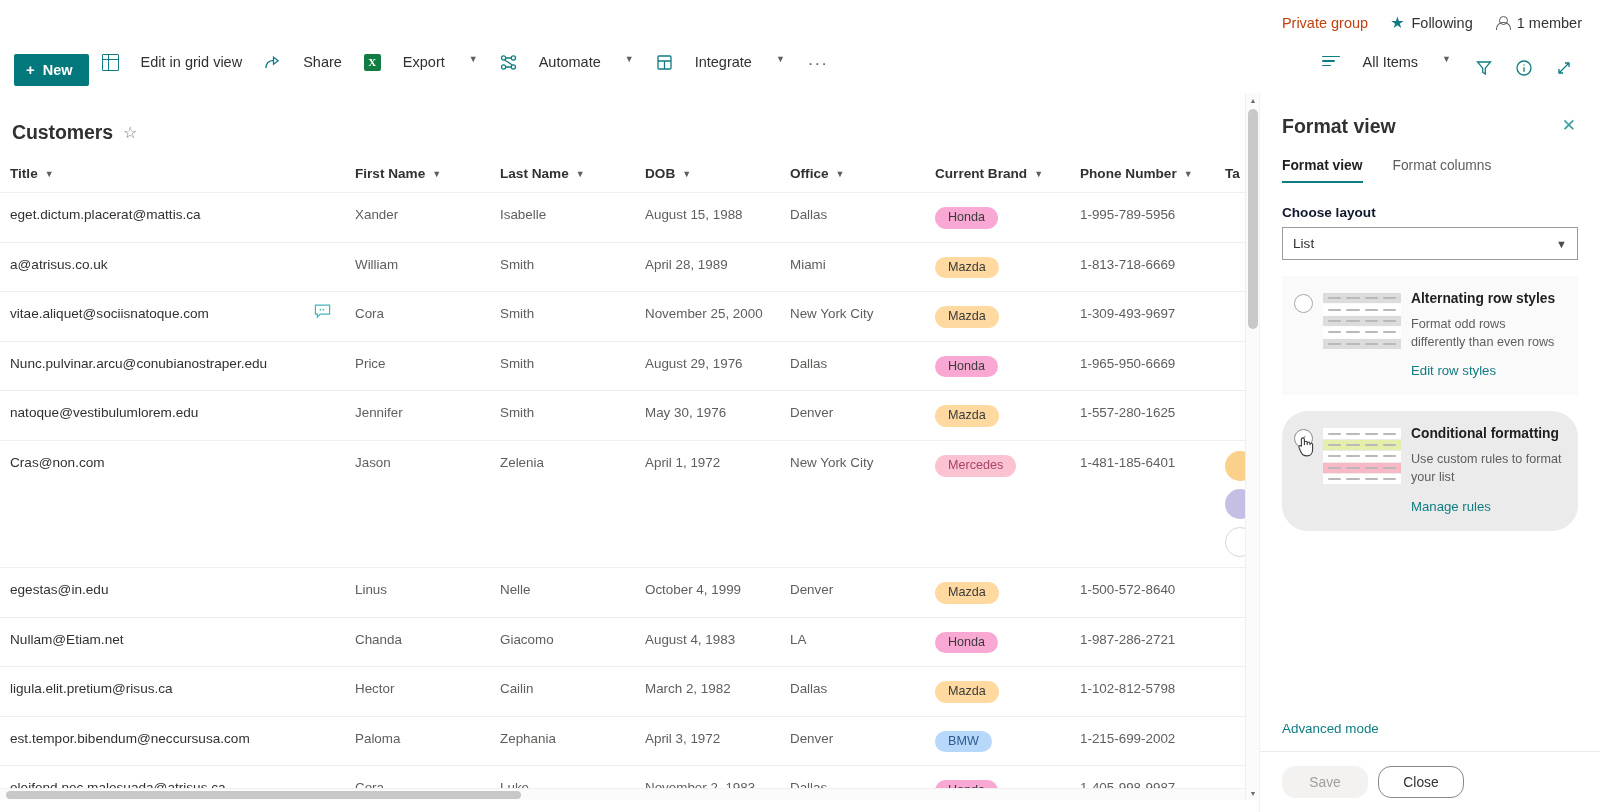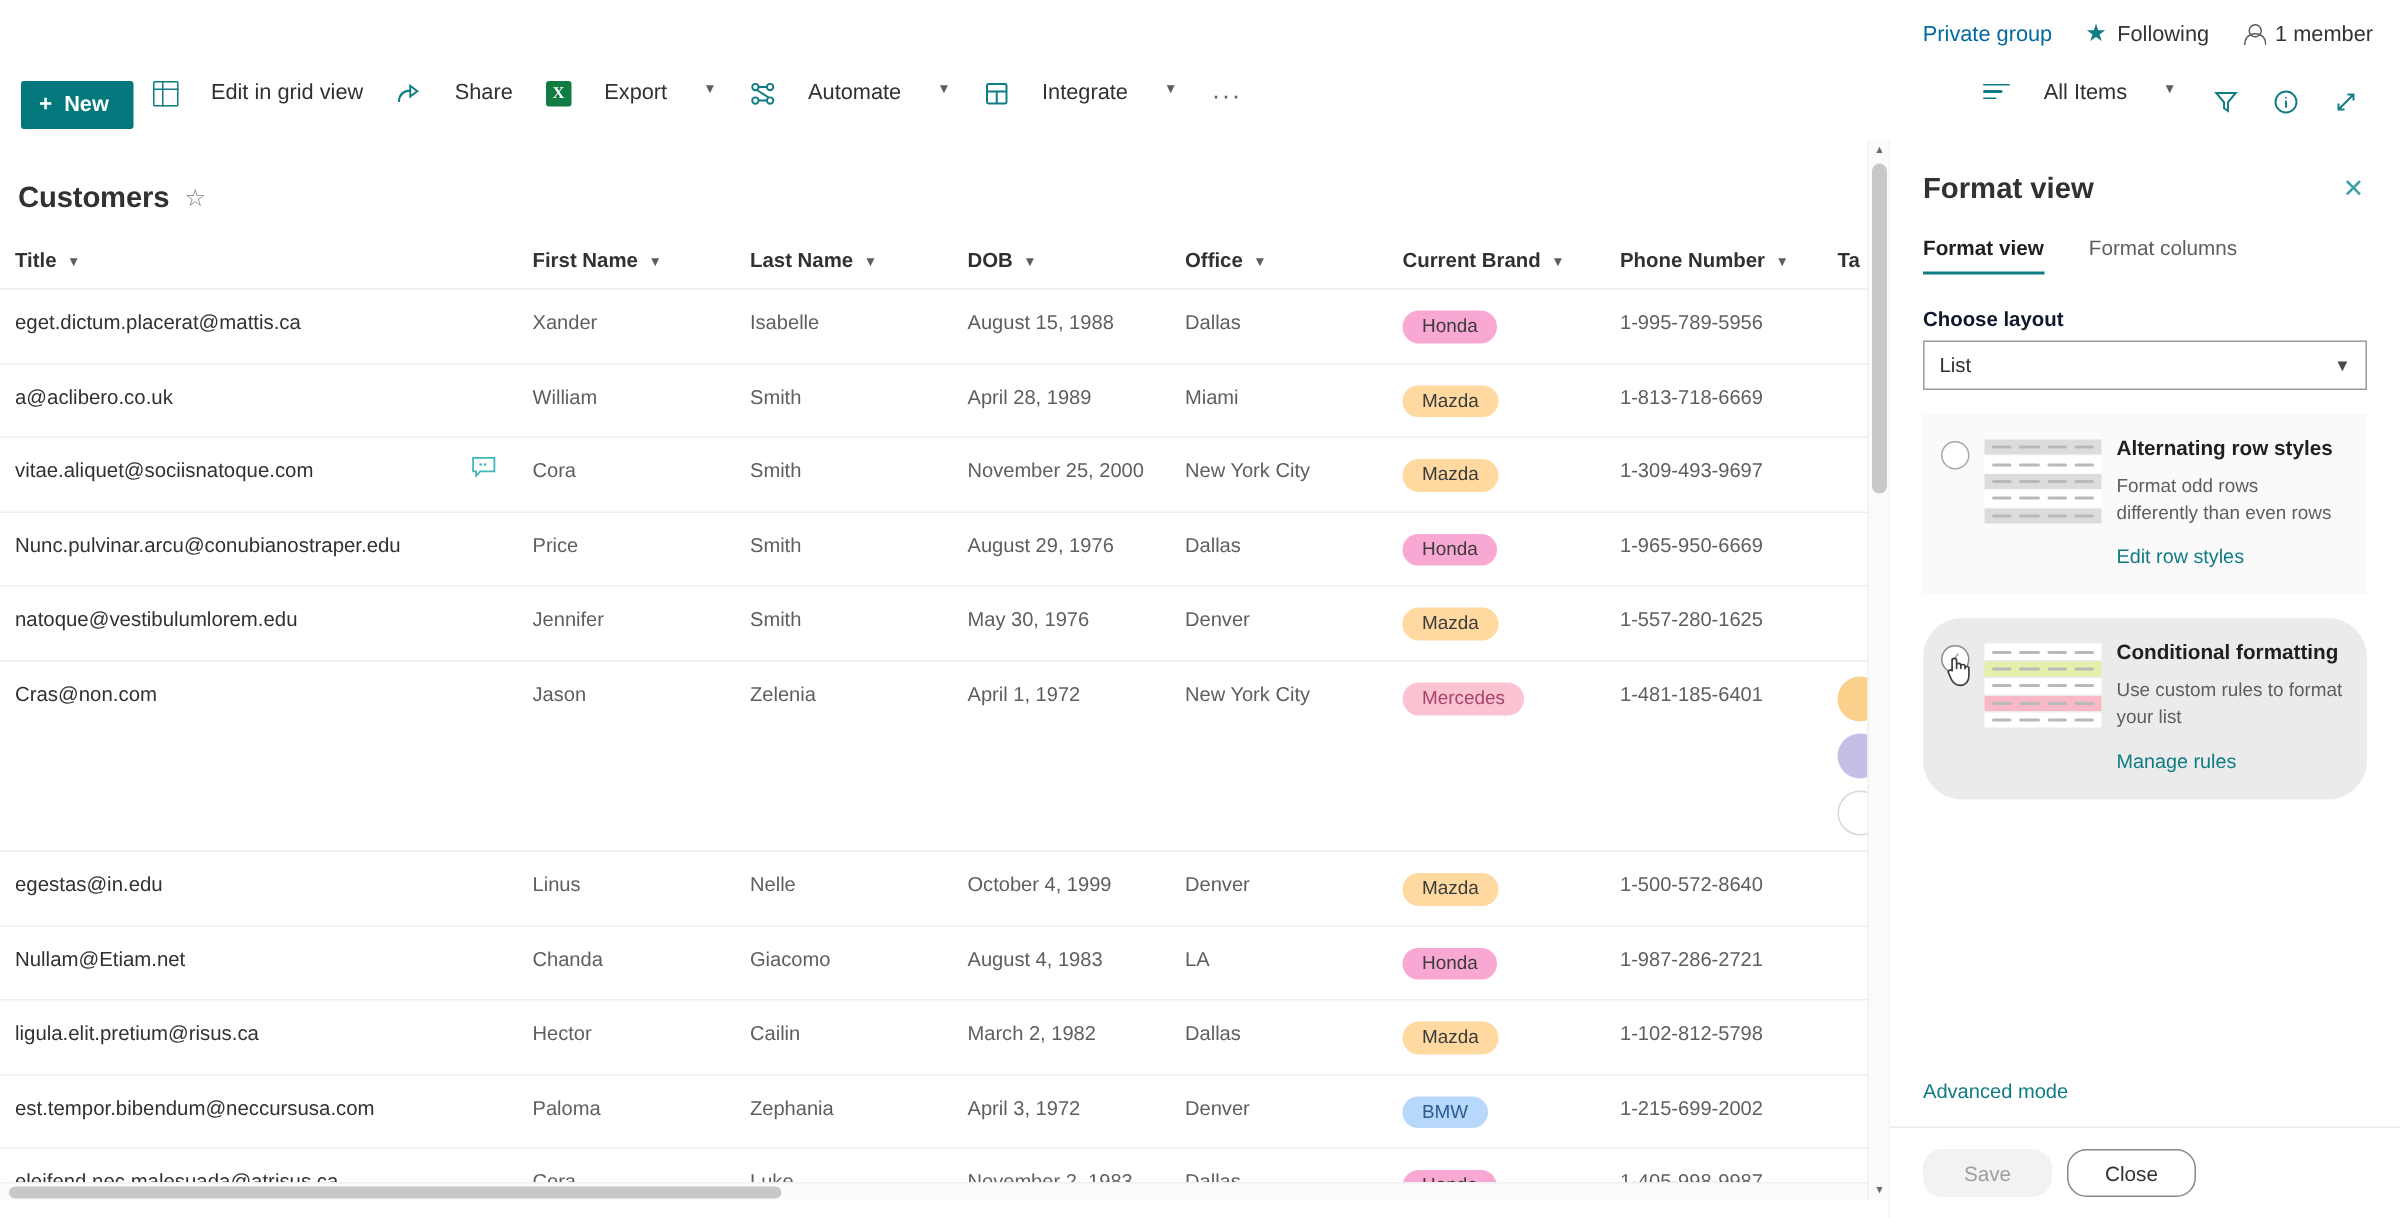--- a/index.html
+++ b/index.html
@@ -14,21 +14,21 @@
 
   
   .site-bar {
     position: absolute; top: 0; left: 0; right: 0; height: 46px;
     display: flex; align-items: center; justify-content: flex-end;
     padding-right: 18px; gap: 22px;
     background: #ffffff;
   }
   .site-bar-item {
     display: flex; align-items: center; gap: 7px;
-    font-size: 14.5px; color: #0369a1; white-space: nowrap;
+    font-size: 14.5px; color: #c2410c; white-space: nowrap;
   }
   .site-bar-item.link { color: #333; }
   .star-ic { color: #0f7c83; font-size: 16px; line-height: 1; }
   .person-ic { width: 15px; height: 15px; display: inline-block; position: relative; }
   .person-ic::before {
     content: ''; position: absolute; top: 0px; left: 4px; width: 7px; height: 7px;
     border: 1.3px solid #5b5b5b; border-radius: 50%;
   }
   .person-ic::after {
     content: ''; position: absolute; bottom: 1px; left: 1px; width: 13px; height: 7px;
@@ -413,21 +413,21 @@
             <td class="title-cell"><span>eget.dictum.placerat@mattis.ca</span></td>
             <td>Xander</td>
             <td>Isabelle</td>
             <td>August 15, 1988</td>
             <td>Dallas</td>
             <td><span class="pill honda">Honda</span></td>
             <td>1-995-789-5956</td>
             <td></td>
           </tr>
           <tr>
-            <td class="title-cell"><span>a@aclibero.co.uk</span></td>
+            <td class="title-cell"><span>a@atrisus.co.uk</span></td>
             <td>William</td>
             <td>Smith</td>
             <td>April 28, 1989</td>
             <td>Miami</td>
             <td><span class="pill mazda">Mazda</span></td>
             <td>1-813-718-6669</td>
             <td></td>
           </tr>
           <tr>
             <td class="title-cell"><span>vitae.aliquet@sociisnatoque.com</span><span class="comment-ic">

